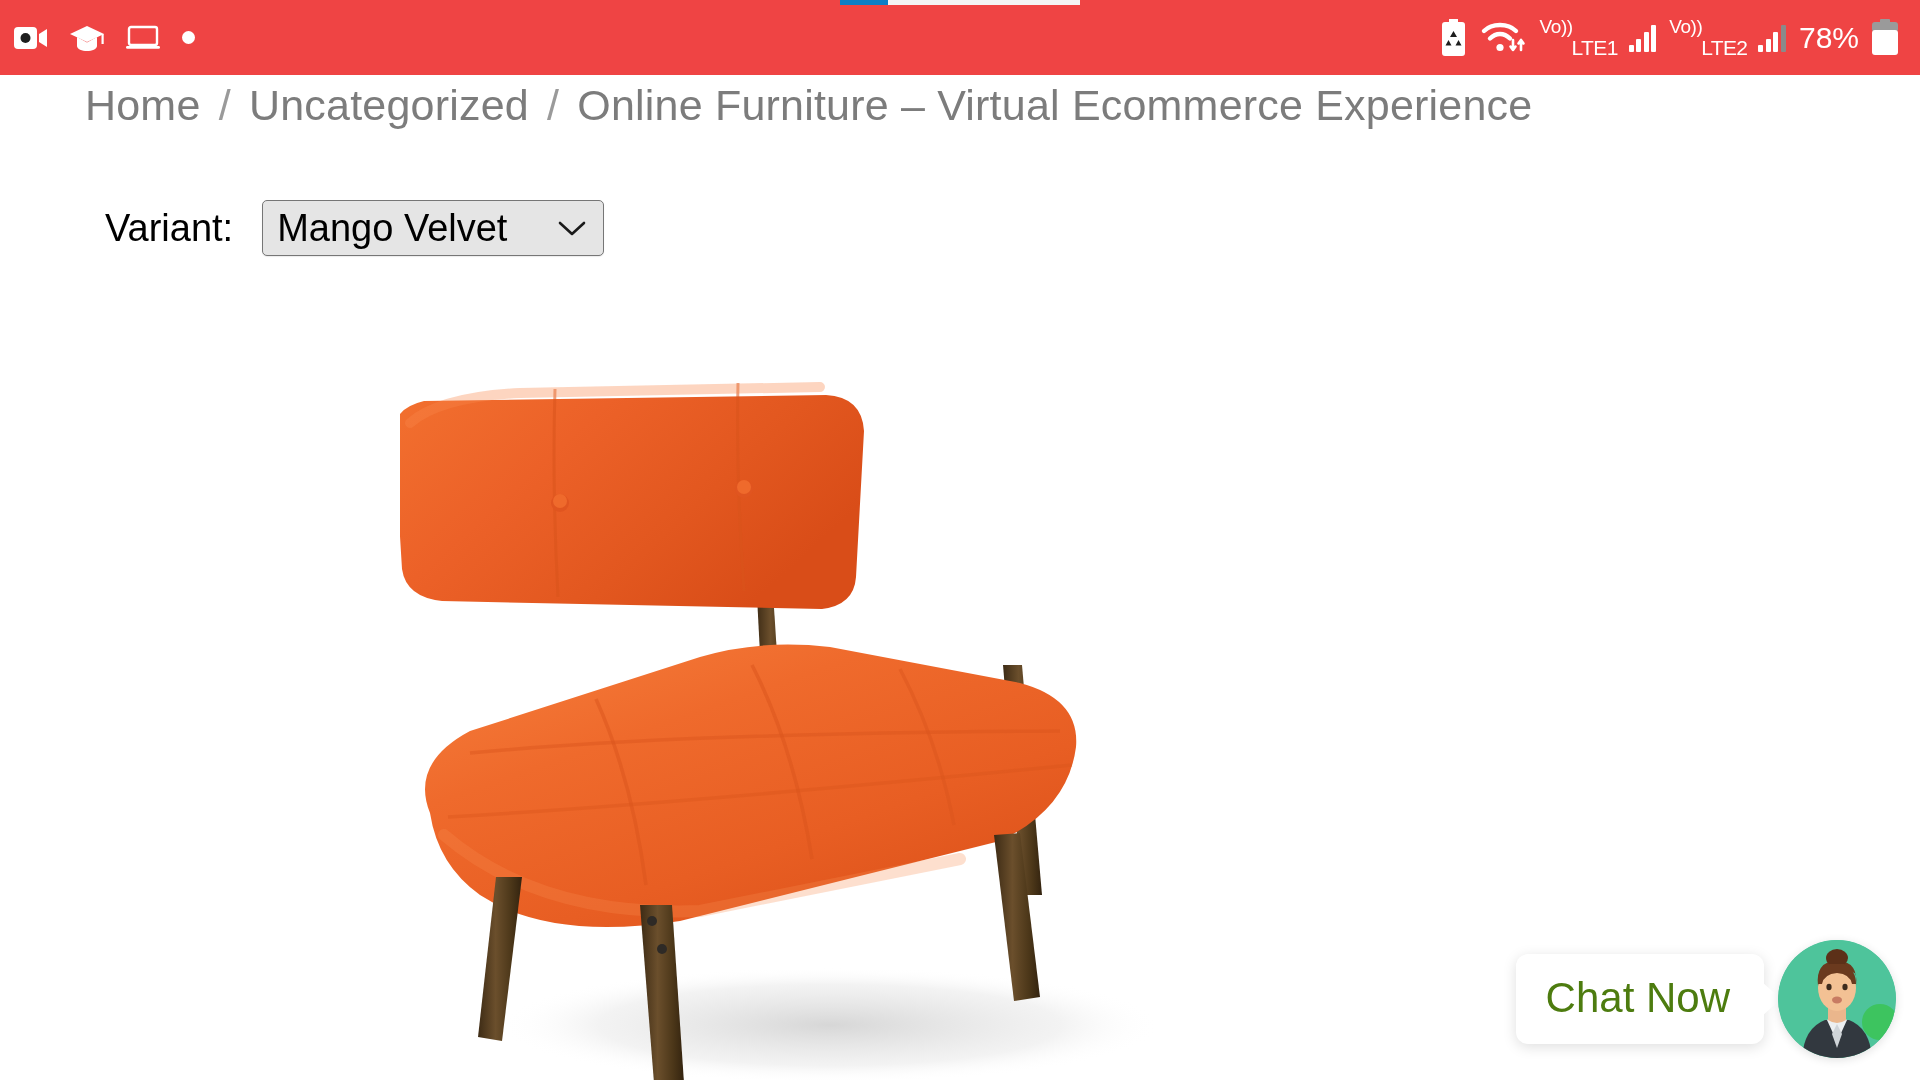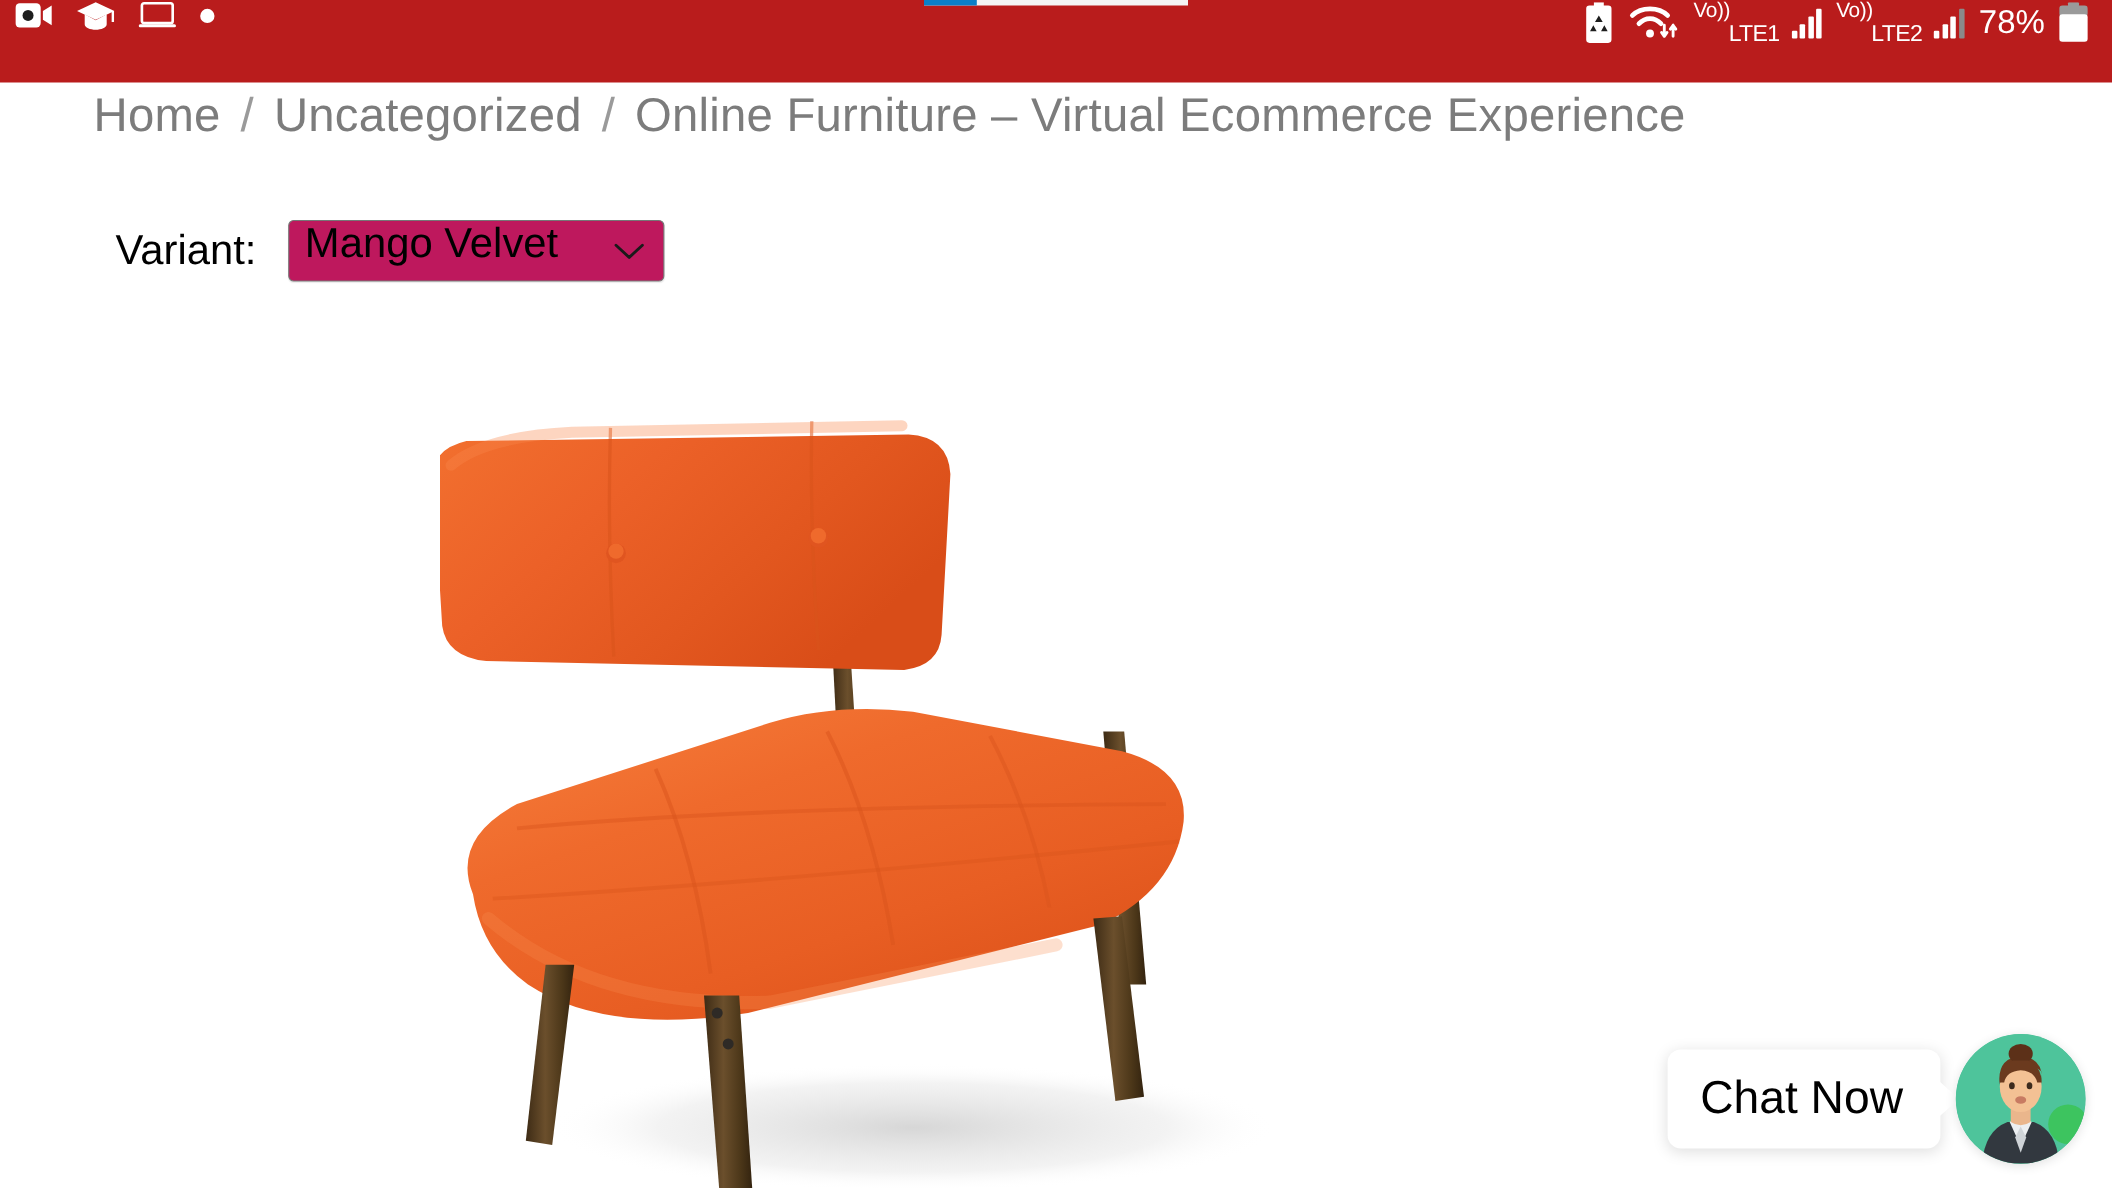--- a/index.html
+++ b/index.html
@@ -15,22 +15,22 @@
     position:absolute; top:0; left:840px; width:240px; height:5px;
     background:#f4f4f4; z-index:40;
   }
   #progress-bar-fill{
     height:100%; width:20%; background:#0b7fc7;
   }
 
   
   #status-bar{
     position:absolute; top:0; left:0; width:1920px; height:75px;
-    background:#b91c1c; z-index:30;
-    display:flex; align-items:flex-start; justify-content:space-between;
+    background:#ef4444; z-index:30;
+    display:flex; align-items:center; justify-content:space-between;
     padding:0 22px 0 14px;
   }
   .sb-left{ display:flex; align-items:center; gap:22px; }
   .sb-right{ display:flex; align-items:center; gap:13px; }
   .sb-icon{ display:flex; align-items:center; justify-content:center; }
   .notif-dot{ width:13px; height:13px; border-radius:50%; background:#ffffff; }
 
   .volte-block{ display:flex; flex-direction:column; align-items:flex-start; line-height:1;
                 color:#ffffff; margin-right:-2px; }
   .volte-top{ font-size:19px; font-weight:400; letter-spacing:-0.4px; }
@@ -57,24 +57,24 @@
   }
   #breadcrumb .crumb{ color:#7c7c7c; }
   #breadcrumb .sep{ color:#9a9a9a; padding:0 6px; }
 
   #variant-row{
     position:absolute; top:125px; left:105px;
     display:flex; align-items:center; gap:29px;
   }
   #variant-label{ font-size:38px; color:#000000; font-weight:400; }
   #variant-select{
-    display:flex; justify-content:space-between;
+    display:flex; align-items:center; justify-content:space-between;
     min-width:342px; height:56px;
     border:1.6px solid #767676; border-radius:5px;
-    background:#be185d; padding:0 14px 0 14px;
+    background:#e5e5e5; padding:0 14px 0 14px;
     box-shadow:0 1px 1px rgba(0,0,0,0.08);
   }
   #variant-select-value{ font-size:38px; color:#000000; white-space:nowrap; }
   #chevron-down-icon{ margin-left:22px; display:flex; align-items:center; }
 
   
   #product-image{
     position:absolute; left:400px; top:290px; width:800px; height:720px;
   }
 
@@ -82,21 +82,21 @@
   #chat-widget{
     position:absolute; right:24px; bottom:22px;
     display:flex; align-items:center; z-index:25;
   }
   #chat-bubble{
     position:relative; background:#ffffff;
     border-radius:12px; padding:20px 34px 22px 30px;
     box-shadow:0 3px 14px rgba(0,0,0,0.13);
     margin-right:14px;
   }
-  #chat-bubble-label{ font-size:42px; color:#000000; font-weight:400; white-space:nowrap; }
+  #chat-bubble-label{ font-size:42px; color:#4d7c0f; font-weight:400; white-space:nowrap; }
   #chat-bubble:after{
     content:""; position:absolute; right:-17px; top:50%;
     transform:translateY(-50%);
     border-top:17px solid transparent;
     border-bottom:17px solid transparent;
     border-left:19px solid #ffffff;
   }
   #chat-avatar{
     position:relative; width:118px; height:118px; border-radius:50%;
     background:#4ec49b; overflow:hidden;

